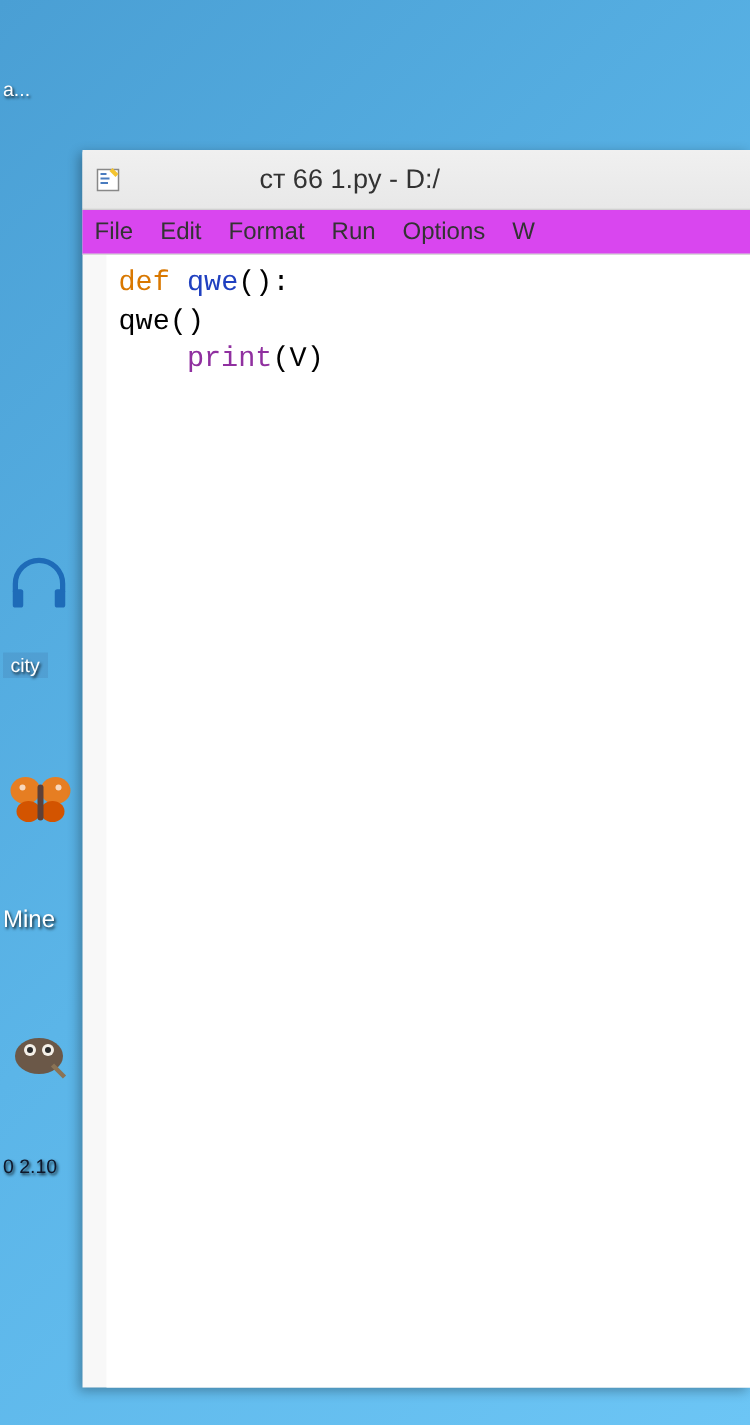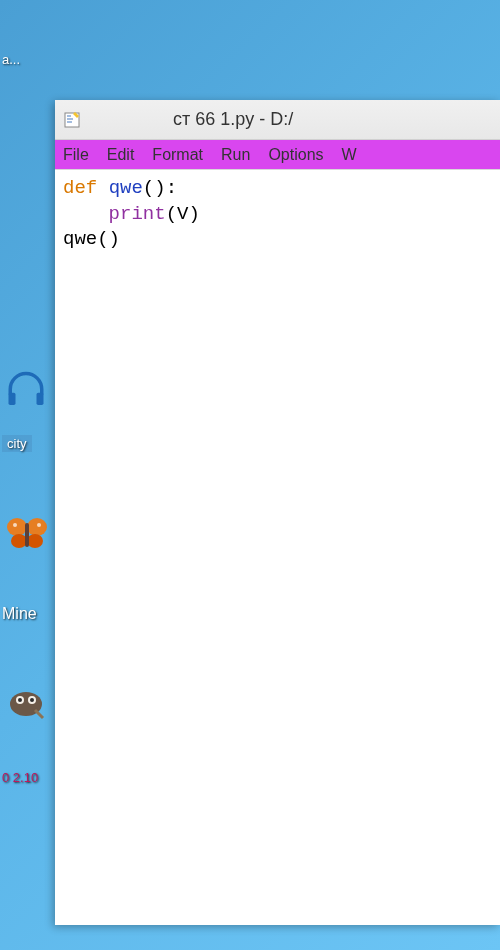--- a/index.html
+++ b/index.html
@@ -57,21 +57,21 @@
       position: absolute;
       top: 680px;
       left: 5px;
       width: 40px;
       height: 40px;
     }
     .bottom-label {
       position: absolute;
       top: 770px;
       left: 2px;
-      color: #be185d;
+      color: #0f172a;
       font-size: 13px;
       text-shadow: 1px 1px 2px rgba(0,0,0,0.8);
     }
     .editor-window {
       position: absolute;
       top: 100px;
       left: 55px;
       right: 0;
       height: 825px;
       background: #f8f8f8;
@@ -111,20 +111,21 @@
       font-family: "Segoe UI", Arial, sans-serif;
       cursor: default;
     }
     .code-area {
       padding: 6px 8px;
       font-family: "Courier New", monospace;
       font-size: 19px;
       line-height: 1.35;
       background: #ffffff;
       height: calc(100% - 70px);
+      margin-left: 16px;
     }
     .code-line {
       white-space: pre;
     }
     .kw-def { color: #d97800; }
     .kw-func { color: #2040c0; }
     .kw-print { color: #9030a0; }
     .code-text { color: #000; }
   </style>
 </head>
@@ -183,16 +184,16 @@
   <div class="menubar">
     <span class="menu-item">File</span>
     <span class="menu-item">Edit</span>
     <span class="menu-item">Format</span>
     <span class="menu-item">Run</span>
     <span class="menu-item">Options</span>
     <span class="menu-item">W</span>
   </div>
   <div class="code-area">
     <div class="code-line"><span class="kw-def">def</span><span class="code-text"> </span><span class="kw-func">qwe</span><span class="code-text">():</span></div>
+    <div class="code-line code-text">qwe()</div>
     <div class="code-line"><span class="code-text">    </span><span class="kw-print">print</span><span class="code-text">(V)</span></div>
-    <div class="code-line code-text">qwe()</div>
   </div>
 </div>
 
 </body></html>

